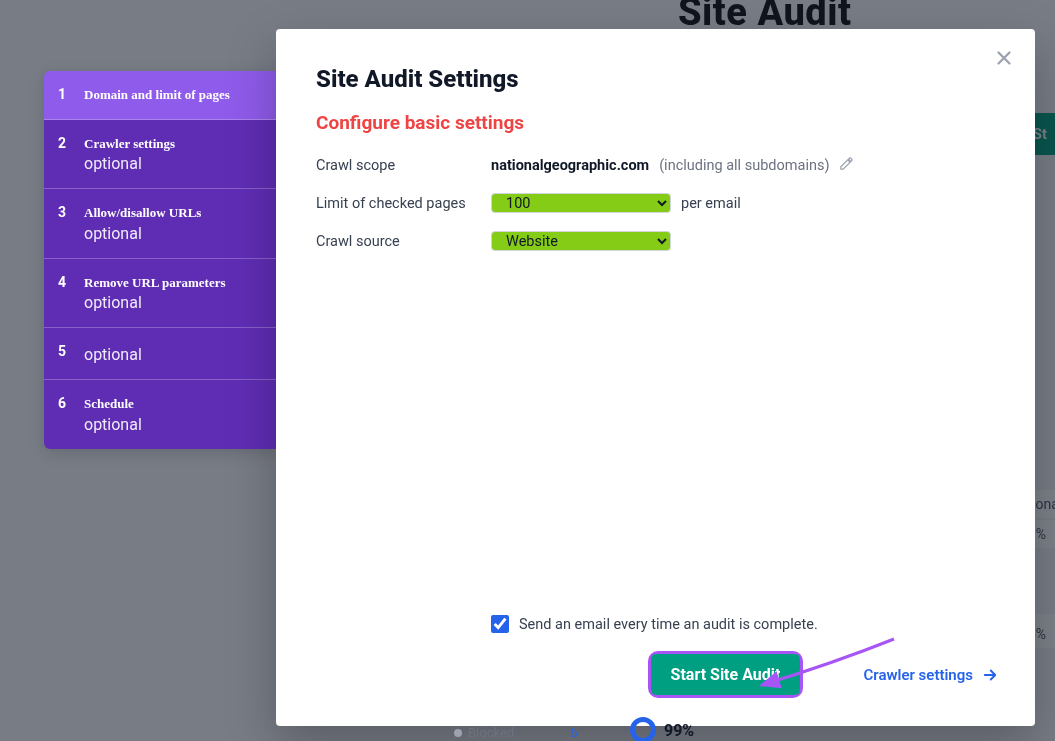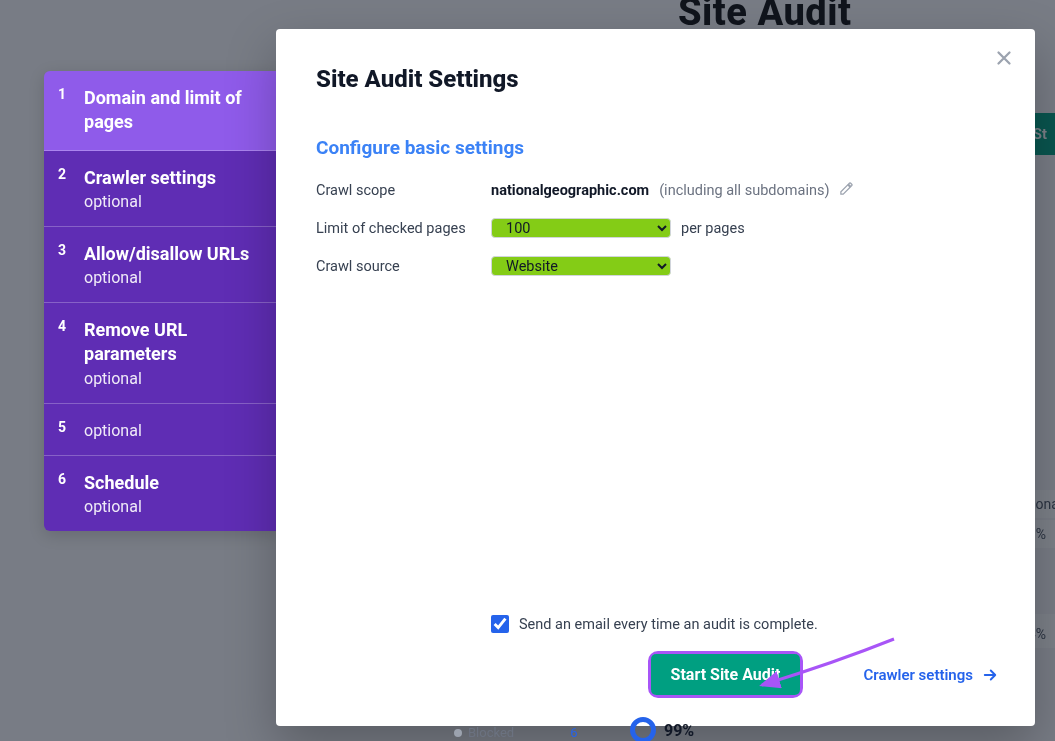--- a/index.html
+++ b/index.html
@@ -8,26 +8,26 @@
     .bg-title { position:absolute; top:-10px; left:678px; font-size:38px; font-weight:800; color:#111; letter-spacing:0.5px; }
     .bg-button { position:absolute; top:113px; right:-6px; background:#009f81; color:#fff; padding:12px 14px; border-radius:6px 0 0 6px; font-weight:600; font-size:15px; }
     .bg-block { position:absolute; right:0; width:40px; background:#fff; color:#4b5563; font-size:14px; border-left:1px solid #e5e7eb; padding:6px 0 6px 4px; }
 
     .sidebar { position:absolute; top:71px; left:44px; width:234px; border-radius:6px 0 0 6px; overflow:hidden; box-shadow:0 4px 16px rgba(0,0,0,.15); }
     .sidebar-item { display:flex; gap:14px; padding:15px 16px 15px 14px; color:#fff; background:#5f2db4; border-bottom:1px solid rgba(255,255,255,.25); cursor:pointer; }
     .sidebar-item.active { background:#8f5bea; }
     .sidebar-item:last-child { border-bottom:none; }
     .sidebar-num { font-weight:700; width:12px; font-size:14px; }
     .sidebar-text { flex:1; }
-    .sidebar-label { font-weight:700; font-size:18px; line-height:1.35; }
+    .sidebar-label { font-weight:700; font-size:13px; line-height:1.35;font-family:Liberation Serif, serif; }
     .sidebar-optional { font-size:16px; opacity:.9; margin-top:2px; }
 
     .modal { position:absolute; top:29px; left:276px; width:759px; height:697px; background:#fff; border-radius:4px; box-shadow:0 20px 50px rgba(0,0,0,.25); padding:36px 36px 28px 40px; display:flex; flex-direction:column; }
     .modal-title { font-size:24px; font-weight:800; color:#111827; margin-bottom:18px; }
-    .modal-subtitle { font-size:19px; font-weight:700; color:#3b82f6; margin-bottom:22px;margin-top:25px; }
+    .modal-subtitle { font-size:19px; font-weight:700; color:#ef4444; margin-bottom:22px; }
     .close-icon { position:absolute; top:18px; right:20px; cursor:pointer; color:#9ca3af; }
     .close-icon svg { width:22px; height:22px; stroke:currentColor; stroke-width:2.5; stroke-linecap:round; }
     .row { display:flex; align-items:center; margin-bottom:18px; font-size:14.5px; }
     .row-label { width:175px; color:#374151; }
     .row-value { flex:1; display:flex; align-items:center; gap:10px; color:#374151; }
     .domain { font-weight:700; color:#111827; }
     .subtext { color:#6b7280; }
     .edit-icon { color:#9ca3af; cursor:pointer; }
     .edit-icon svg { width:15px; height:15px; }
     select.input { width:180px; height:20px; padding:0 10px; border:1px solid #d1d5db; border-radius:4px; background:#84cc16; font-size:14.5px; color:#111827; cursor:pointer; appearance:auto; }
@@ -118,21 +118,21 @@
       </span>
     </div>
   </div>
 
   <div class="row">
     <div class="row-label">Limit of checked pages</div>
     <div class="row-value">
       <select class="input">
         <option>100</option>
       </select>
-      <span>per pages</span>
+      <span>per email</span>
     </div>
   </div>
 
   <div class="row">
     <div class="row-label">Crawl source</div>
     <div class="row-value">
       <select class="input">
         <option>Website</option>
       </select>
     </div>

